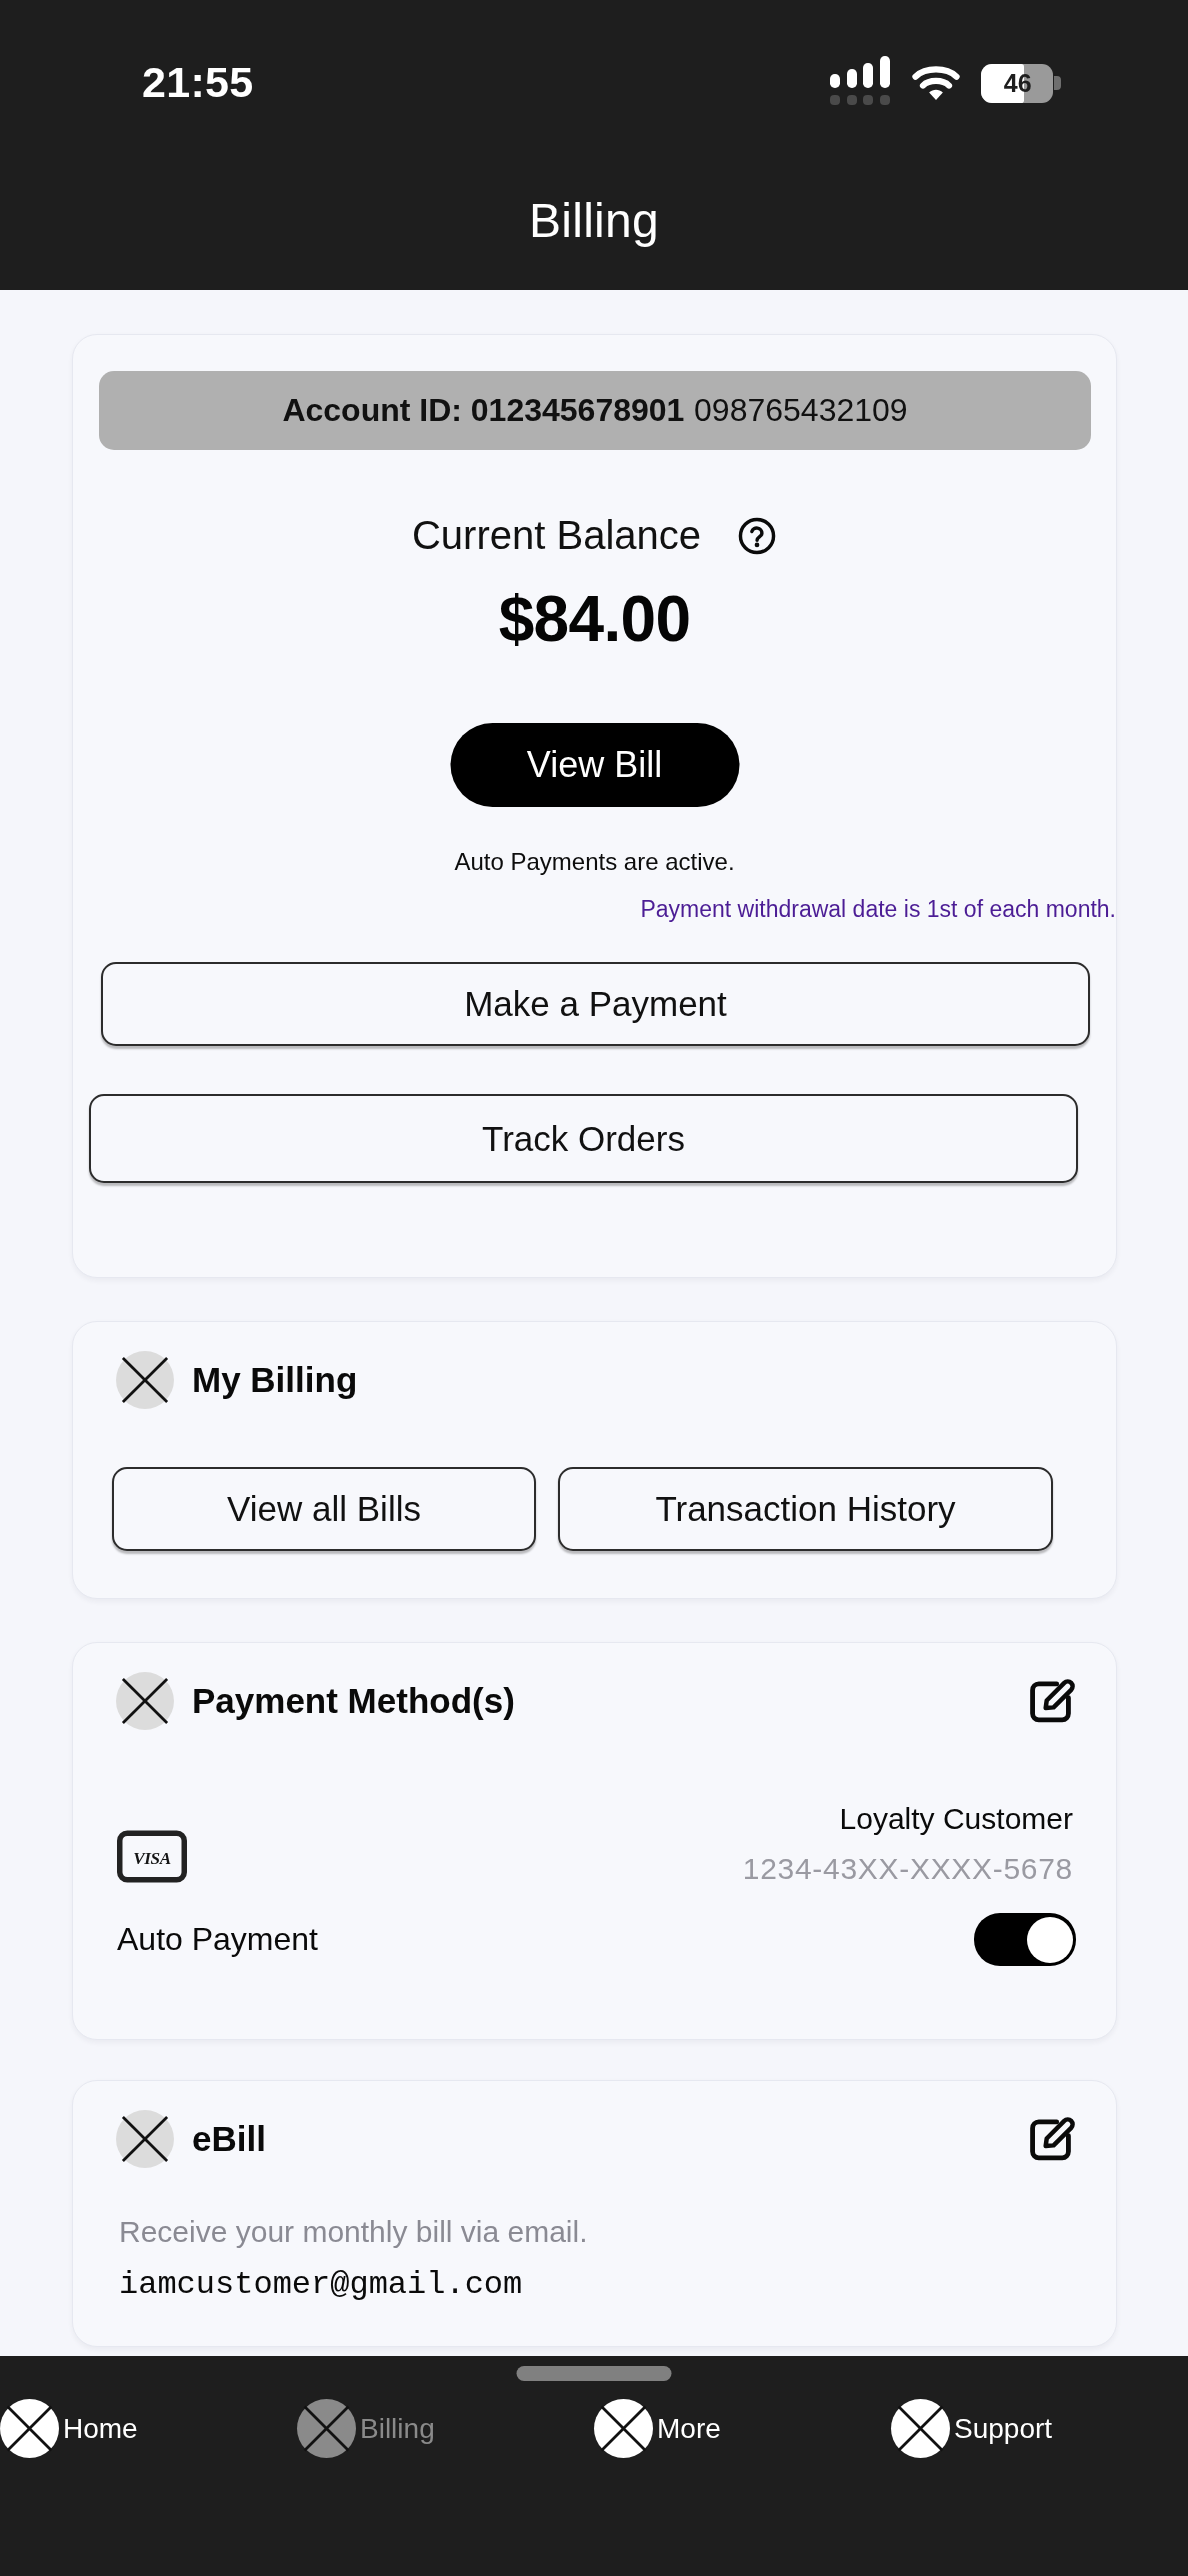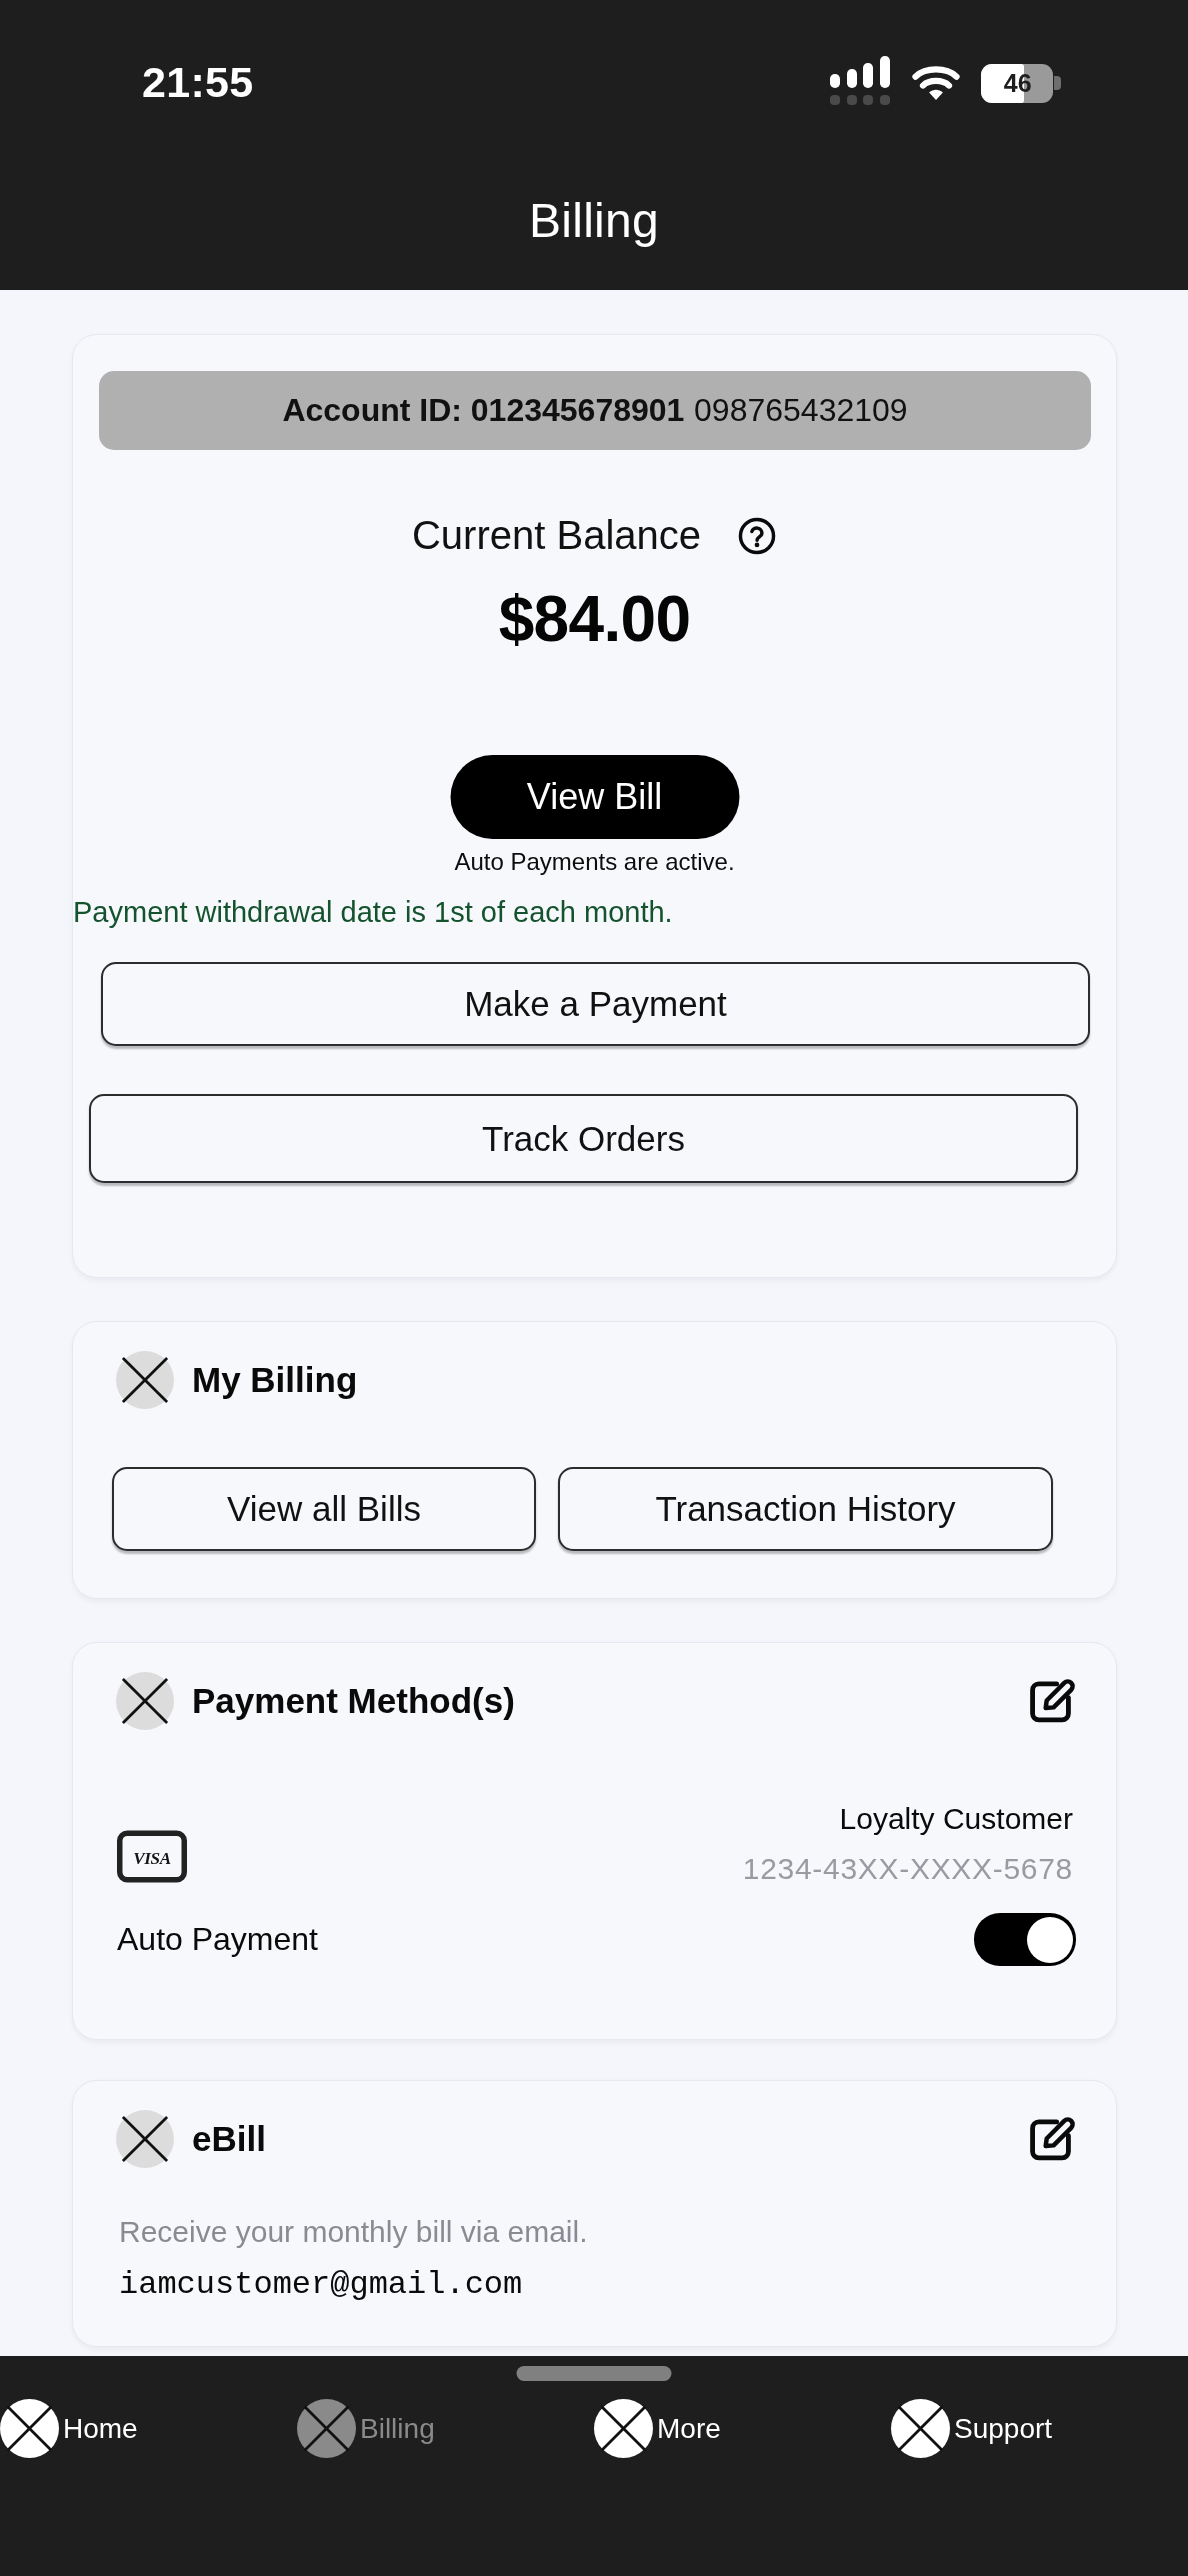--- a/index.html
+++ b/index.html
@@ -188,38 +188,37 @@
     width: 289px;
     height: 84px;
     border: none;
     border-radius: 43px;
     background: #000000;
     color: #FFFFFF;
     font-family: "Liberation Sans", sans-serif;
     font-size: 36px;
     font-weight: 400;
     cursor: pointer;
-    margin-top: 32px;
   }
 
   .autopay-note {
     position: absolute;
     left: 0; right: 0;
     top: 513px;
     text-align: center;
     font-size: 24px;
     color: #0D0D0D;
   }
   .autopay-sub {
     position: absolute;
     left: 0; right: 0;
     top: 561px;
-    text-align: left;
-    font-size: 29px;
-    color: #14532d;
+    text-align: right;
+    font-size: 23px;
+    color: #4c1d95;
   }
 
   .outline-btn {
     display: flex;
     align-items: center;
     justify-content: center;
     border: 2.1px solid #2C2C2C;
     border-radius: 15px;
     background: #F7F8FC;
     color: #111111;

